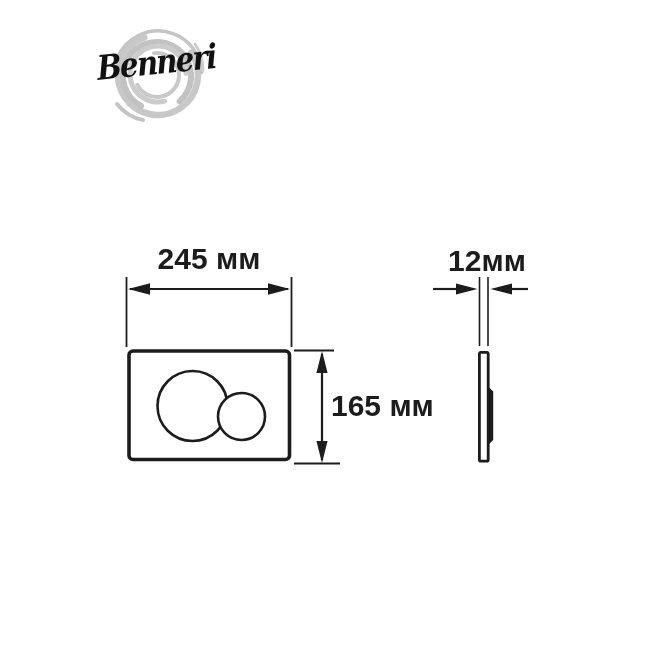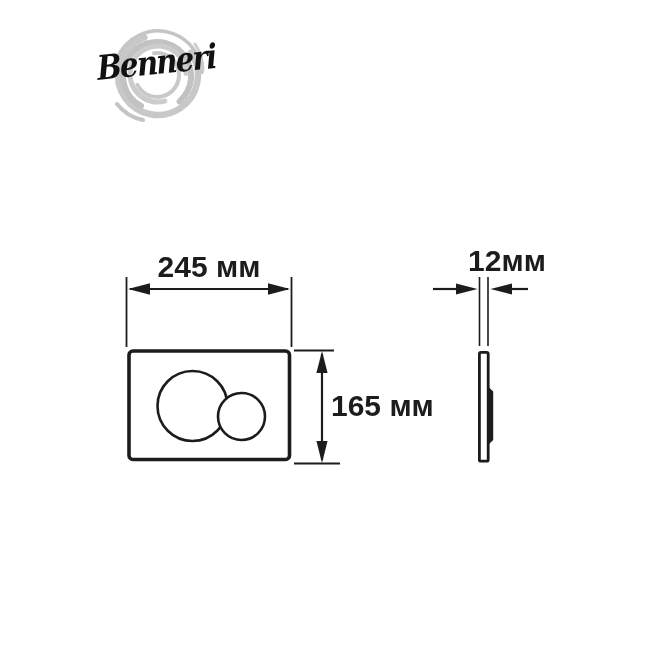--- a/index.html
+++ b/index.html
@@ -14,23 +14,23 @@
     position:absolute; left:2px; top:26px; width:124px;
     font-family:"DejaVu Serif", serif; font-style:italic; font-weight:700;
     font-size:34px; color:#111111; letter-spacing:-2px; white-space:nowrap;
     transform:scaleX(.86) rotate(-5deg); transform-origin:left center;
   }
   
   .dim-label {
     position:absolute; color:#1c1c1c; font-weight:700; font-size:30px;
     letter-spacing:0px; white-space:nowrap;text-align:center;
   }
-  .label-width  { left:128px; top:250px; width:162px; text-align:center; }
+  .label-width  { left:128px; top:242px; width:162px; text-align:center; }
   .label-height { left:331px; top:389px; }
-  .label-thickness { left:452px; top:244px; width:110px; text-align:center; }
+  .label-thickness { left:432px; top:244px; width:110px; text-align:center; }
   .drawing-svg { position:absolute; left:0; top:0; }
 </style>
 </head>
 <body>
 
 <div class="canvas">
 
   <div class="logo">
     <svg class="logo-swirl-svg" width="126" height="110" viewBox="0 0 126 110">
       <g fill="none" stroke-linecap="round">

